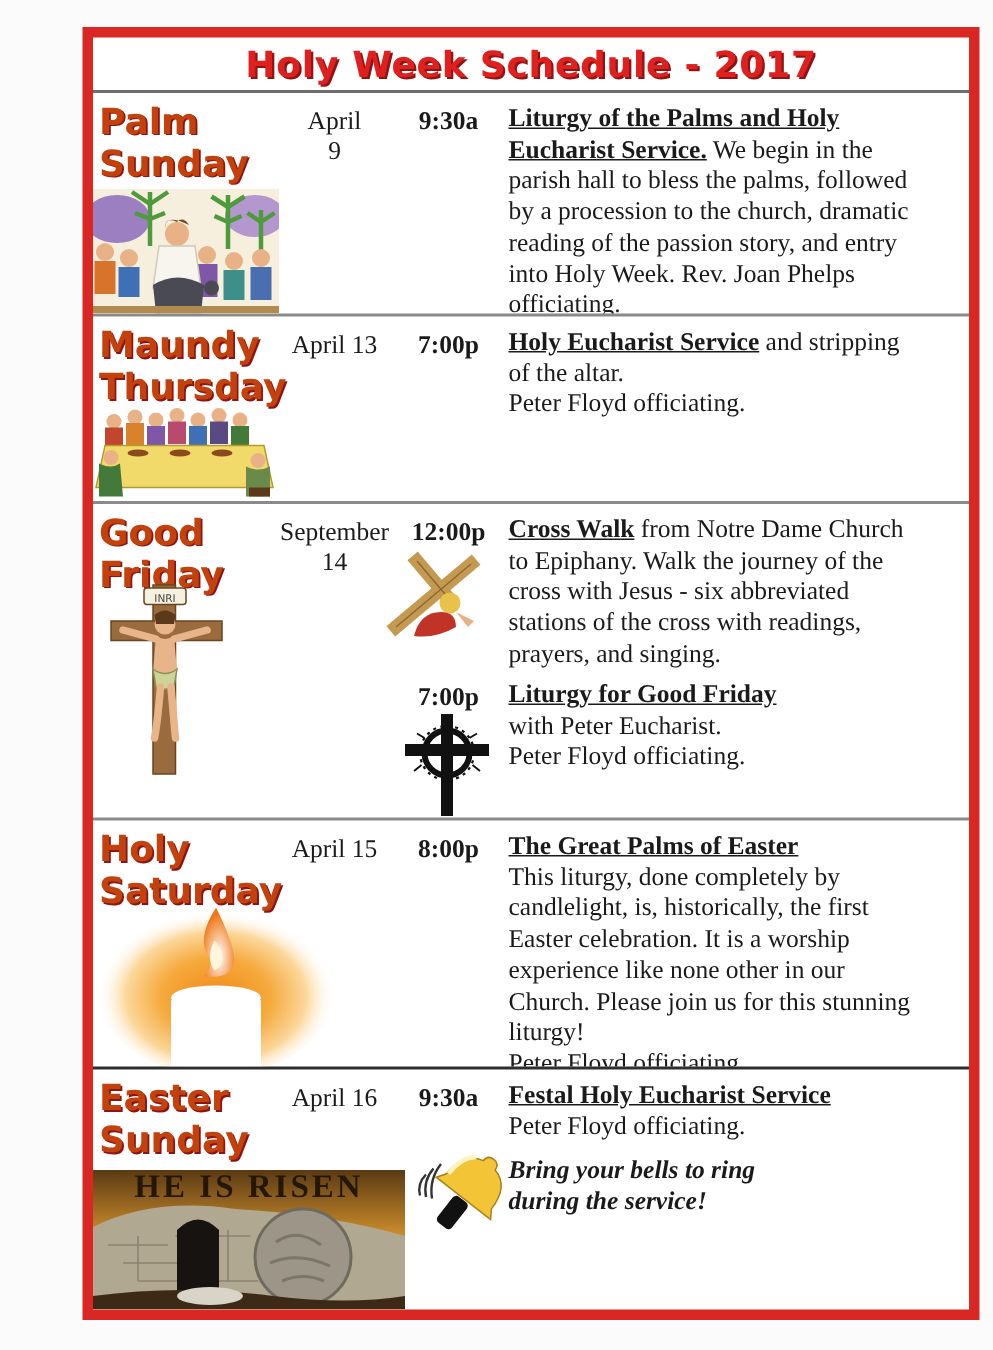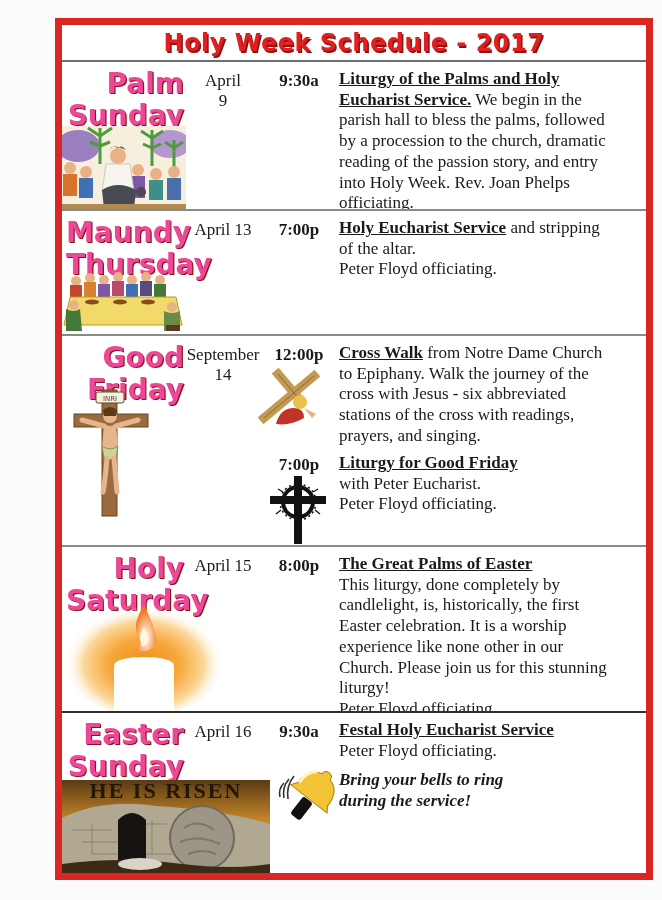--- a/index.html
+++ b/index.html
@@ -23,23 +23,23 @@
     font-size:24px;color:#e01f1f;letter-spacing:.5px;
     text-shadow:1.5px 1.5px 0 #8d1414;
   }
   .row{position:relative;border-bottom:2px solid #8a8a8a;overflow:hidden;}
   .row-palm{height:147px;}
   .row-maundy{height:123px;}
   .row-goodfriday{height:209px;padding-left:32px;}
   .row-holysaturday{height:164px;border-bottom-color:#2e2e2e;}
   .row-easter{height:160px;border-bottom:none;}
   .day{
-    position:absolute;left:4px;top:6px;width:118px;text-align:right;
+    position:absolute;left:4px;top:6px;width:118px;text-align:left;
     font-family:"DejaVu Sans",sans-serif;font-weight:bold;
-    font-size:28px;line-height:1.15;color:#ec4899;
+    font-size:24px;line-height:1.15;color:#c2410c;
     text-shadow:1.2px 1.2px 0 #8d1414;
   }
   .date{
     position:absolute;left:123px;top:9px;width:76px;text-align:center;
     font-weight:normal;font-size:17px;line-height:1.2;
   }
   .time{
     position:absolute;left:199px;top:9px;width:76px;text-align:center;
     font-weight:bold;font-size:17px;
   }

